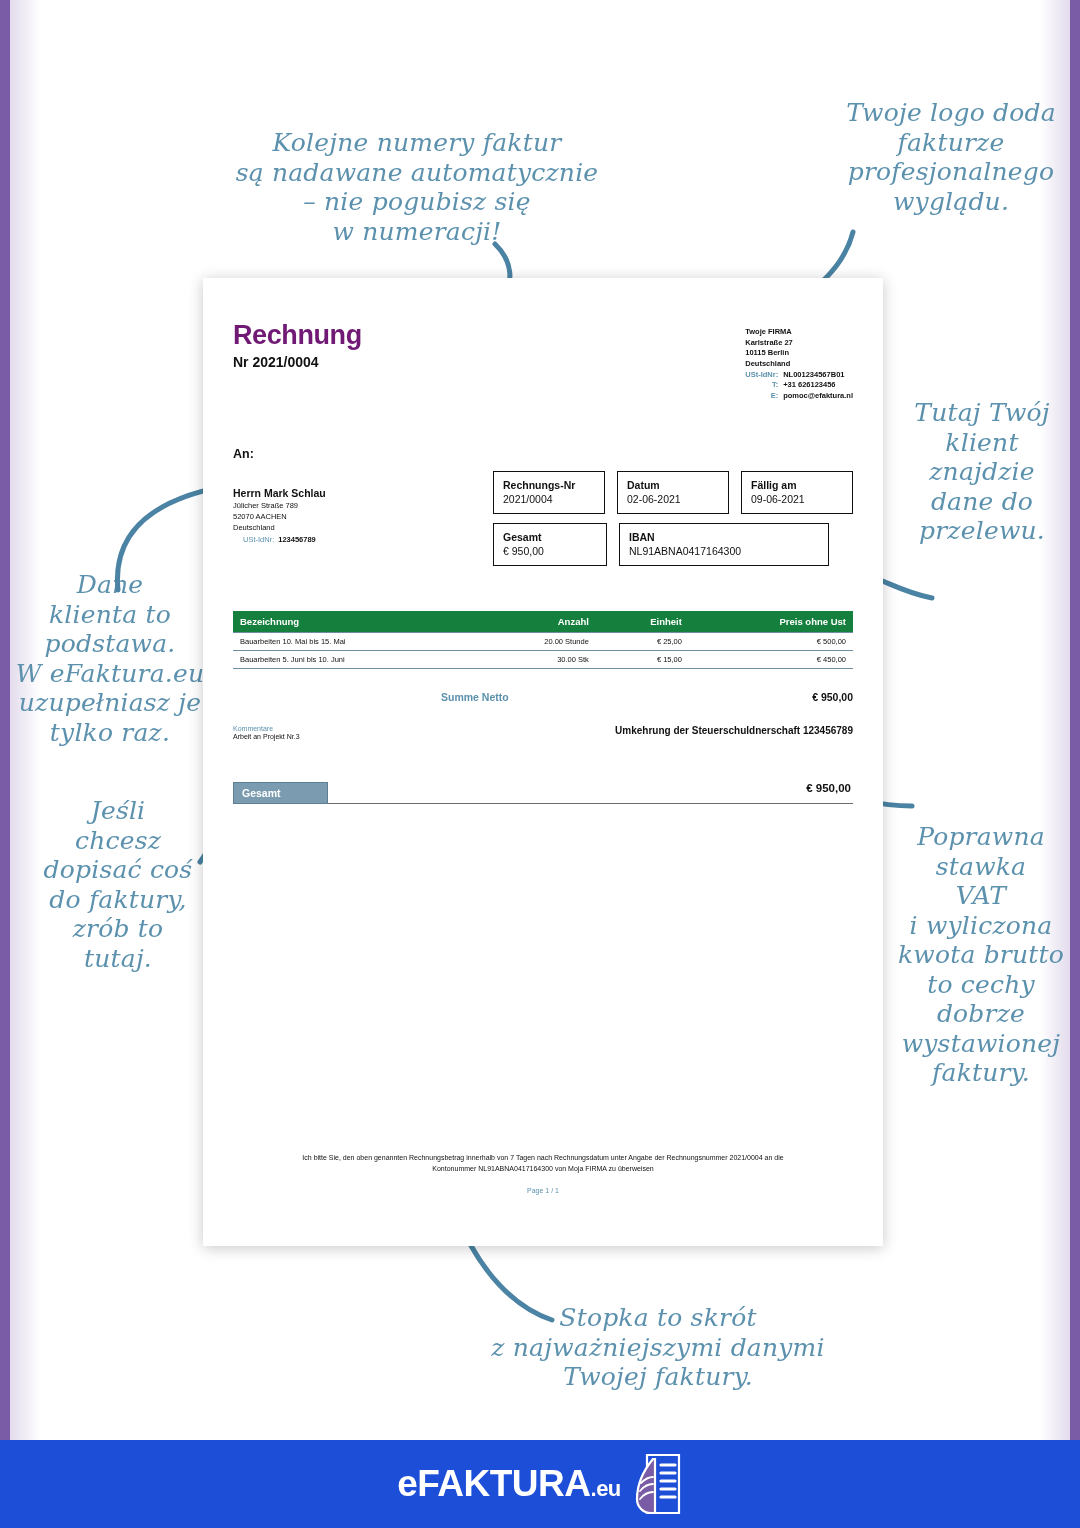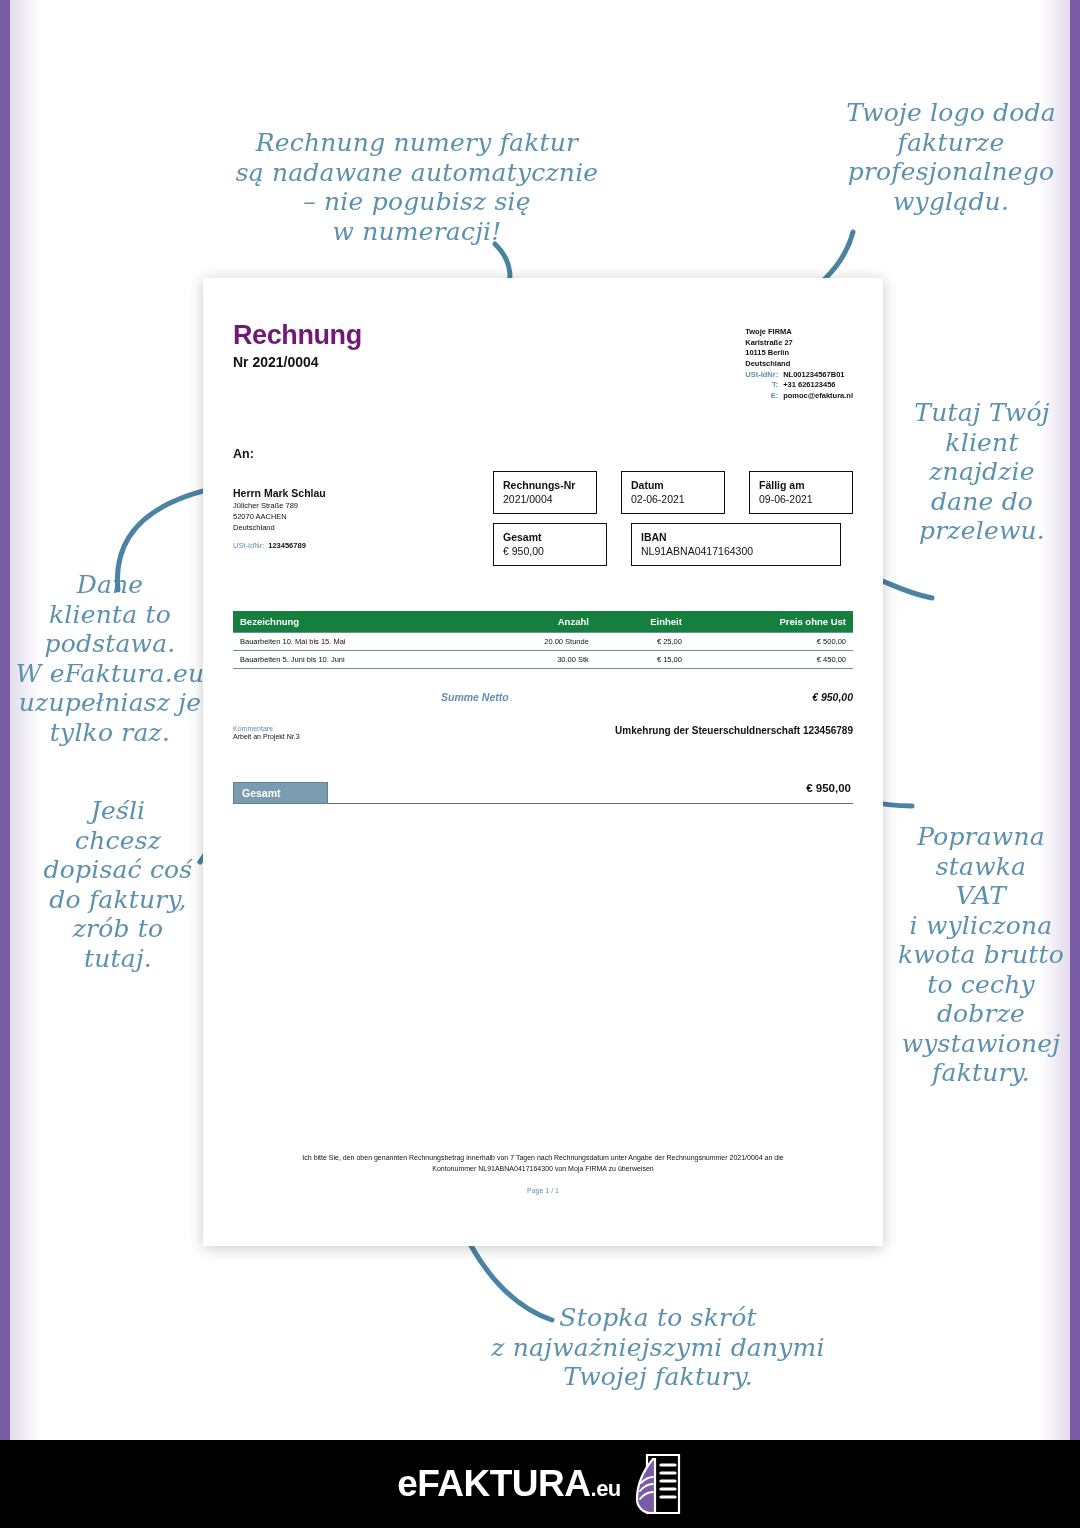--- a/index.html
+++ b/index.html
@@ -78,26 +78,26 @@
     display: flex; flex-direction: column; align-items: center; justify-content: center;
     color: #8d8d8d; font-size: 21px; line-height: 1.25; letter-spacing: 0.6px;
   }
 
   
   .mid { display: flex; justify-content: space-between; margin-top: 46px; }
   .an-label { font-size: 12.5px; font-weight: bold; color: #111; }
   .recipient { margin-top: 26px; }
   .recipient .name { font-size: 10.5px; font-weight: bold; color: #111; margin-bottom: 2px; }
   .recipient .line { font-size: 7.5px; color: #111; line-height: 1.45; }
-  .recipient .vat { font-size: 7.5px; margin-top: 7px; }
+  .recipient .vat { font-size: 7.5px; margin-top: 1px; text-align: center; }
   .recipient .vat .lbl { color: #5c91ae; }
   .recipient .vat .val { color: #111; font-weight: bold; padding-left: 4px; }
 
   .boxes { width: 360px; margin-top: 24px; }
-  .box-row { display: flex; gap: 24px; margin-bottom: 9px; }
+  .box-row { display: flex; gap: 12px; margin-bottom: 9px; }
   .ibox { border: 1.5px solid #111; padding: 7px 9px 8px; }
   .ibox .k { font-size: 10.5px; font-weight: bold; color: #111; }
   .ibox .v { font-size: 10.5px; color: #111; margin-top: 2px; }
   .w-third { width: 114px; }
   .w-iban { width: 210px; }
 
   
   .items { margin-top: 36px; width: 620px; border-collapse: collapse; }
   .items thead th {
     background: #15803d; color: #ffffff; font-size: 9.5px; font-weight: bold;
@@ -105,21 +105,21 @@
   }
   .items thead th.num { text-align: right; }
   .items tbody td {
     font-size: 7.5px; color: #111; padding: 4px 7px;
     border-bottom: 1px solid #6d8fa4;
   }
   .items tbody td.num { text-align: right; }
   .items tbody tr:first-child td { border-top: 1px solid #6d8fa4; }
 
   .totals { width: 620px; margin-top: 22px; }
-  .tr-line { display: flex; justify-content: flex-end; align-items: flex-start; font-style: italic; }
+  .tr-line { display: flex; justify-content: flex-end; align-items: flex-start; }
   .tr-line .lbl { color: #5c91ae; font-size: 10.5px; font-weight: bold; width: 290px; padding-left: 58px;}
   .tr-line .val { font-size: 10.5px; font-weight: bold; color: #111; width: 180px; text-align: right; }
 
   .comments { margin-top: 22px; display: flex; justify-content: space-between; align-items: flex-start; }
   .comments .k { font-size: 7px; color: #5c91ae; }
   .comments .v { font-size: 7px; color: #111; margin-top: 1px; }
   .reverse { font-size: 10px; font-weight: bold; color: #111; }
 
   .grand { margin-top: 42px; width: 620px; display: flex; align-items: stretch; }
   .grand .bar {
@@ -134,36 +134,36 @@
 
   .inv-footer {
     position: absolute; left: 30px; bottom: 52px; width: 620px; text-align: center;
   }
   .inv-footer .ft { font-size: 7px; color: #111; line-height: 1.65; }
   .inv-footer .pg { font-size: 7px; color: #5c91ae; margin-top: 12px; }
 
   
   #brandbar {
     position: absolute; left: 0; bottom: 0; width: 1080px; height: 88px;
-    background: #000000; display: flex; align-items: center; justify-content: center;
+    background: #1d4ed8; display: flex; align-items: center; justify-content: center;
   }
   .brand { display: flex; align-items: center; gap: 10px; }
   .brand .word { color: #ffffff; font-size: 37px; font-weight: bold; letter-spacing: -0.5px; }
   .brand .word .lc { font-weight: bold; }
   .brand .word .dom { font-size: 22px; }
 </style>
 </head>
 <body>
 
 <div id="page">
   <div class="rail-fade-left"></div>
   <div class="rail-fade-right"></div>
 </div>
 
-<div class="ann c" style="left:232px; top:128px; width:370px;">Rechnung numery faktur
+<div class="ann c" style="left:232px; top:128px; width:370px;">Kolejne numery faktur
 są nadawane automatycznie
 – nie pogubisz się
 w numeracji!</div>
 
 <div class="ann c" style="left:840px; top:98px; width:222px;">Twoje logo doda
 fakturze
 profesjonalnego
 wyglądu.</div>
 
 <div class="ann c" style="left:898px; top:398px; width:168px;">Tutaj Twój

